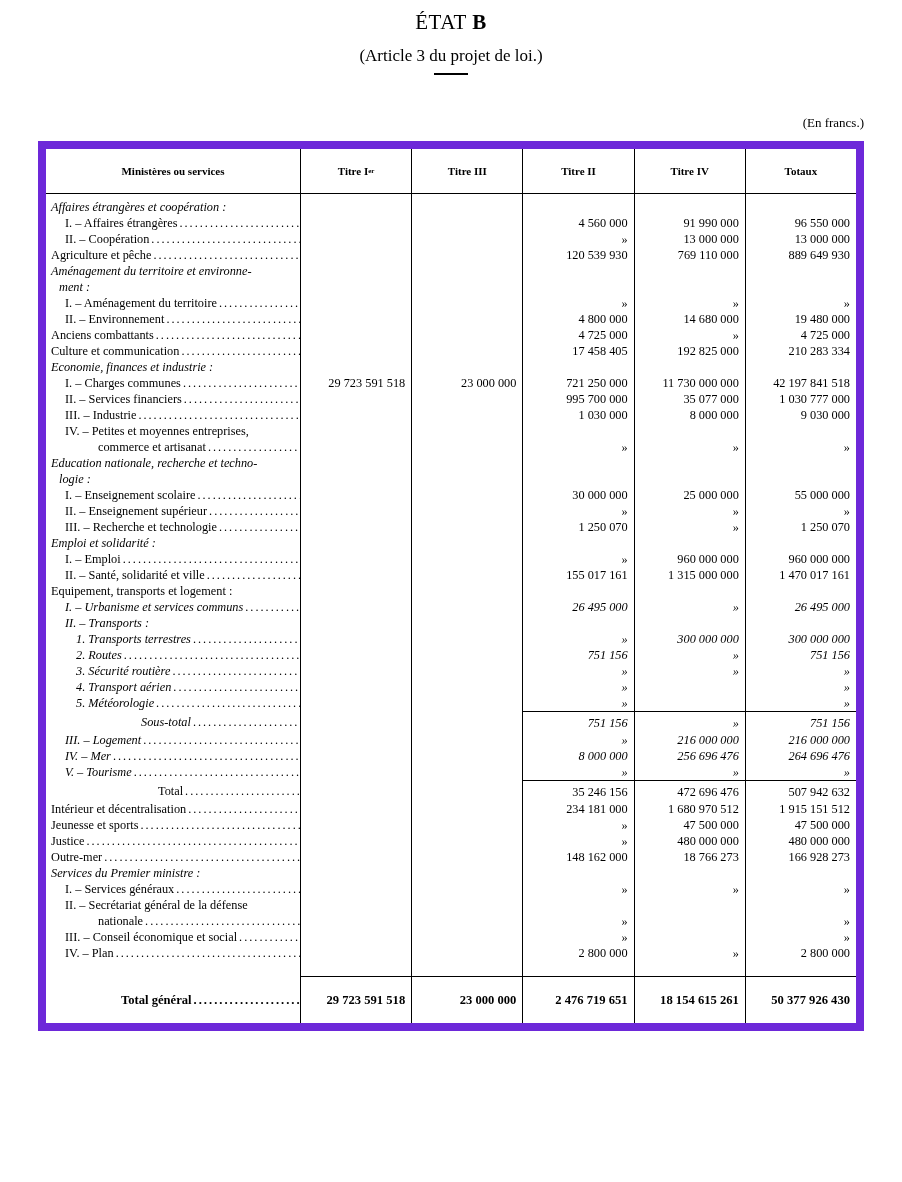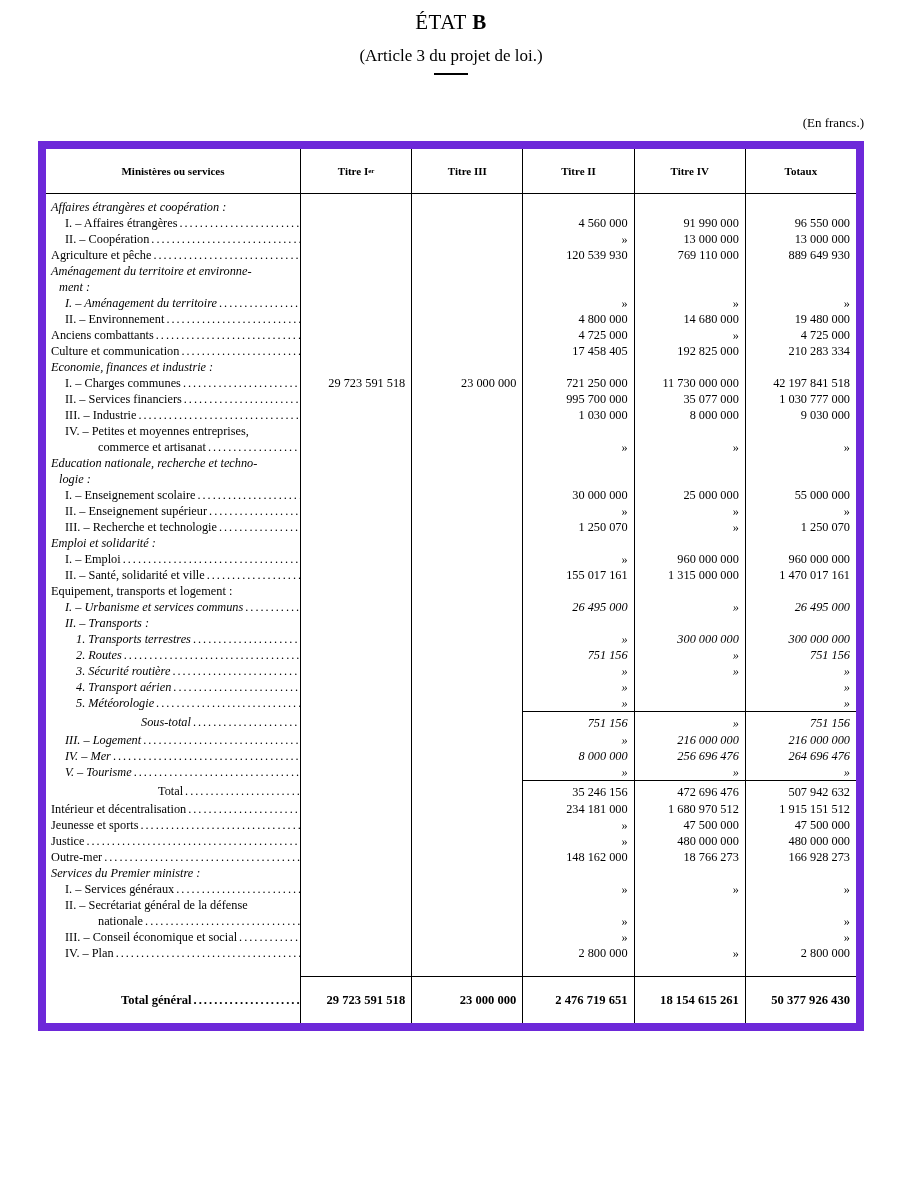--- a/index.html
+++ b/index.html
@@ -146,21 +146,21 @@
             <span class="txt it" style="margin-left: 13px;">ment :</span>
           </div>
           <div class="cell num"></div>
           <div class="cell num"></div>
           <div class="cell num"></div>
           <div class="cell num"></div>
           <div class="cell num"></div>
         </div>
         <div class="trow">
           <div class="cell label">
-            <span class="txt" style="margin-left: 19px; font-style: italic;">I. – Aménagement du territoire</span>
+            <span class="txt" style="margin-left: 19px;">I. – Aménagement du territoire</span>
             <span class="dots"></span>
           </div>
           <div class="cell num"></div>
           <div class="cell num"></div>
           <div class="cell num">»</div>
           <div class="cell num">»</div>
           <div class="cell num">»</div>
         </div>
         <div class="trow">
           <div class="cell label">

